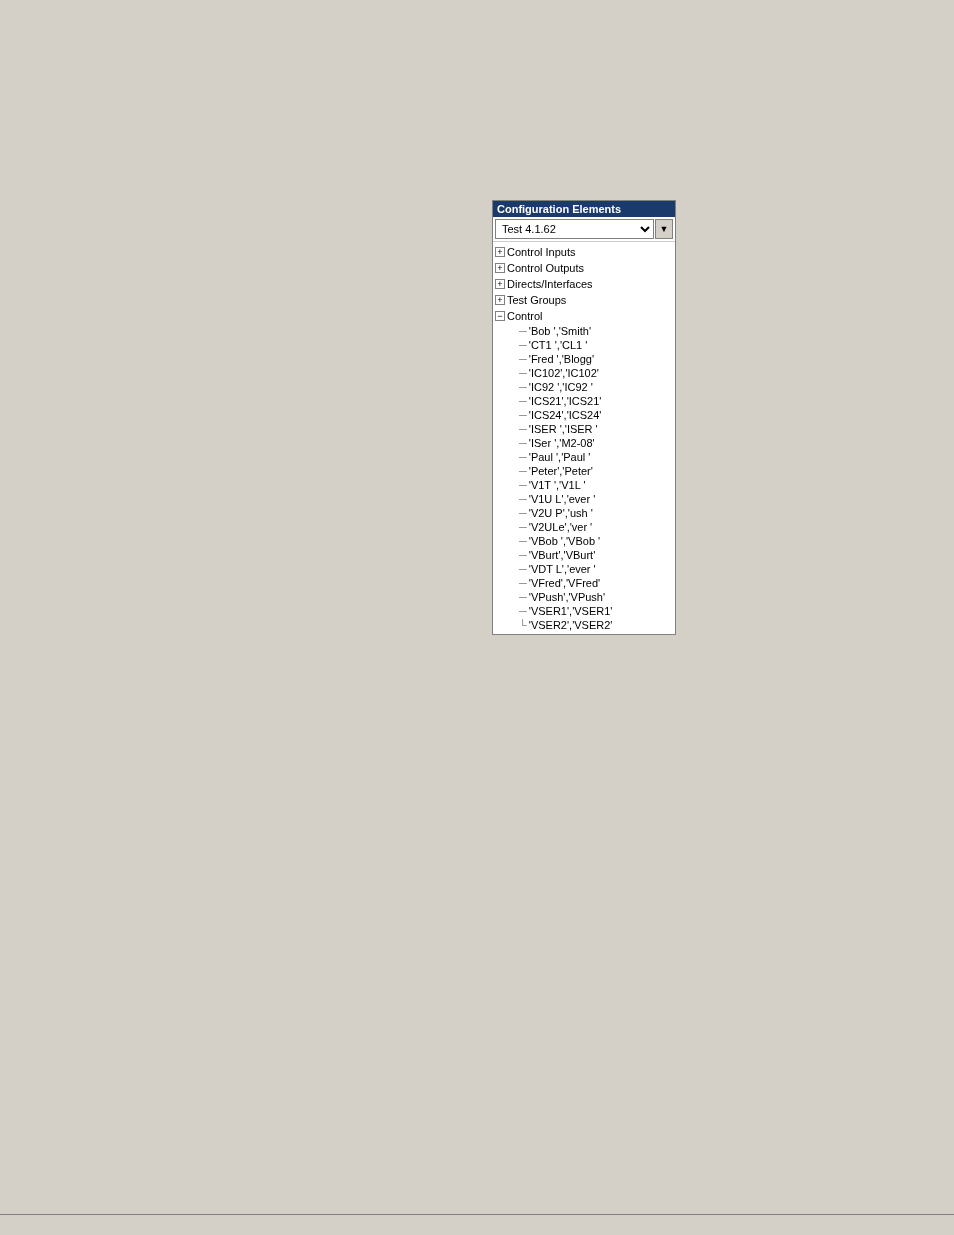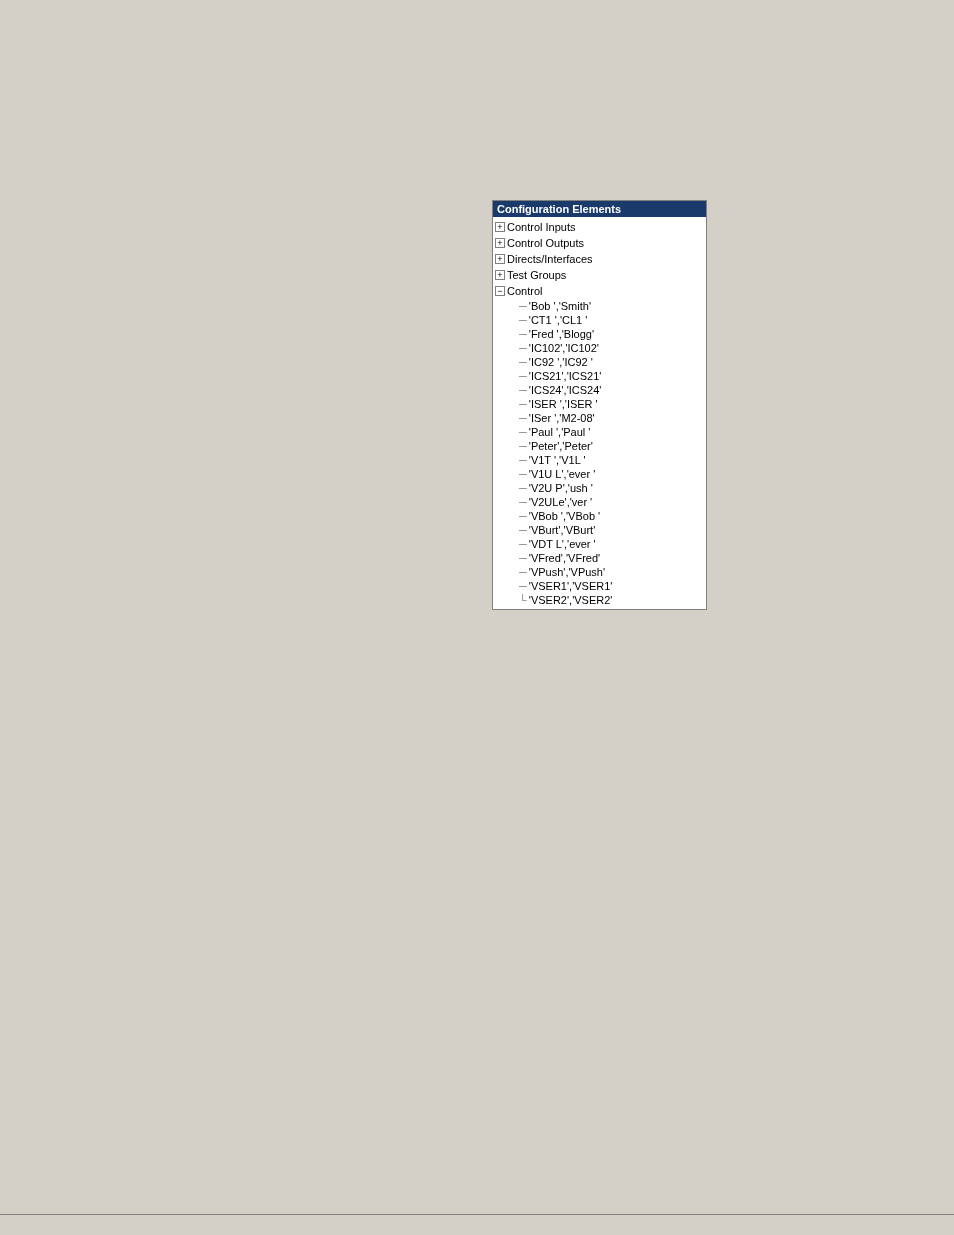--- a/index.html
+++ b/index.html
@@ -9,21 +9,21 @@
       background-color: #d4d0c8;
       font-family: 'Tahoma', 'MS Sans Serif', Arial, sans-serif;
       font-size: 11px;
       overflow: hidden;
     }
 
     .panel-container {
       position: absolute;
       top: 200px;
       left: 492px;
-      width: 215px;
+      width: 184px;
       background: #ffffff;
       border: 1px solid #808080;
     }
 
     .panel-header {
       background: #1a3a6b;
       color: #ffffff;
       padding: 2px 4px;
       font-size: 11px;
       font-weight: bold;
@@ -146,20 +146,26 @@
     }
   </style>
 </head>
 <body>
 
 <div class="panel-container">
   <div class="panel-header">
     <span>Configuration Elements</span>
   </div>
 
+  <div class="dropdown-row">
+    <select class="dropdown-select">
+      <option>Test 4.1.62</option>
+    </select>
+    <div class="dropdown-arrow">▼</div>
+  </div>
 
   <div class="tree-container">
 
     <div class="tree-item">
       <span class="expand-icon">
           <span class="expand-plus">+</span>
         </span>
       <span class="item-label">Control Inputs</span>
     </div>
 

